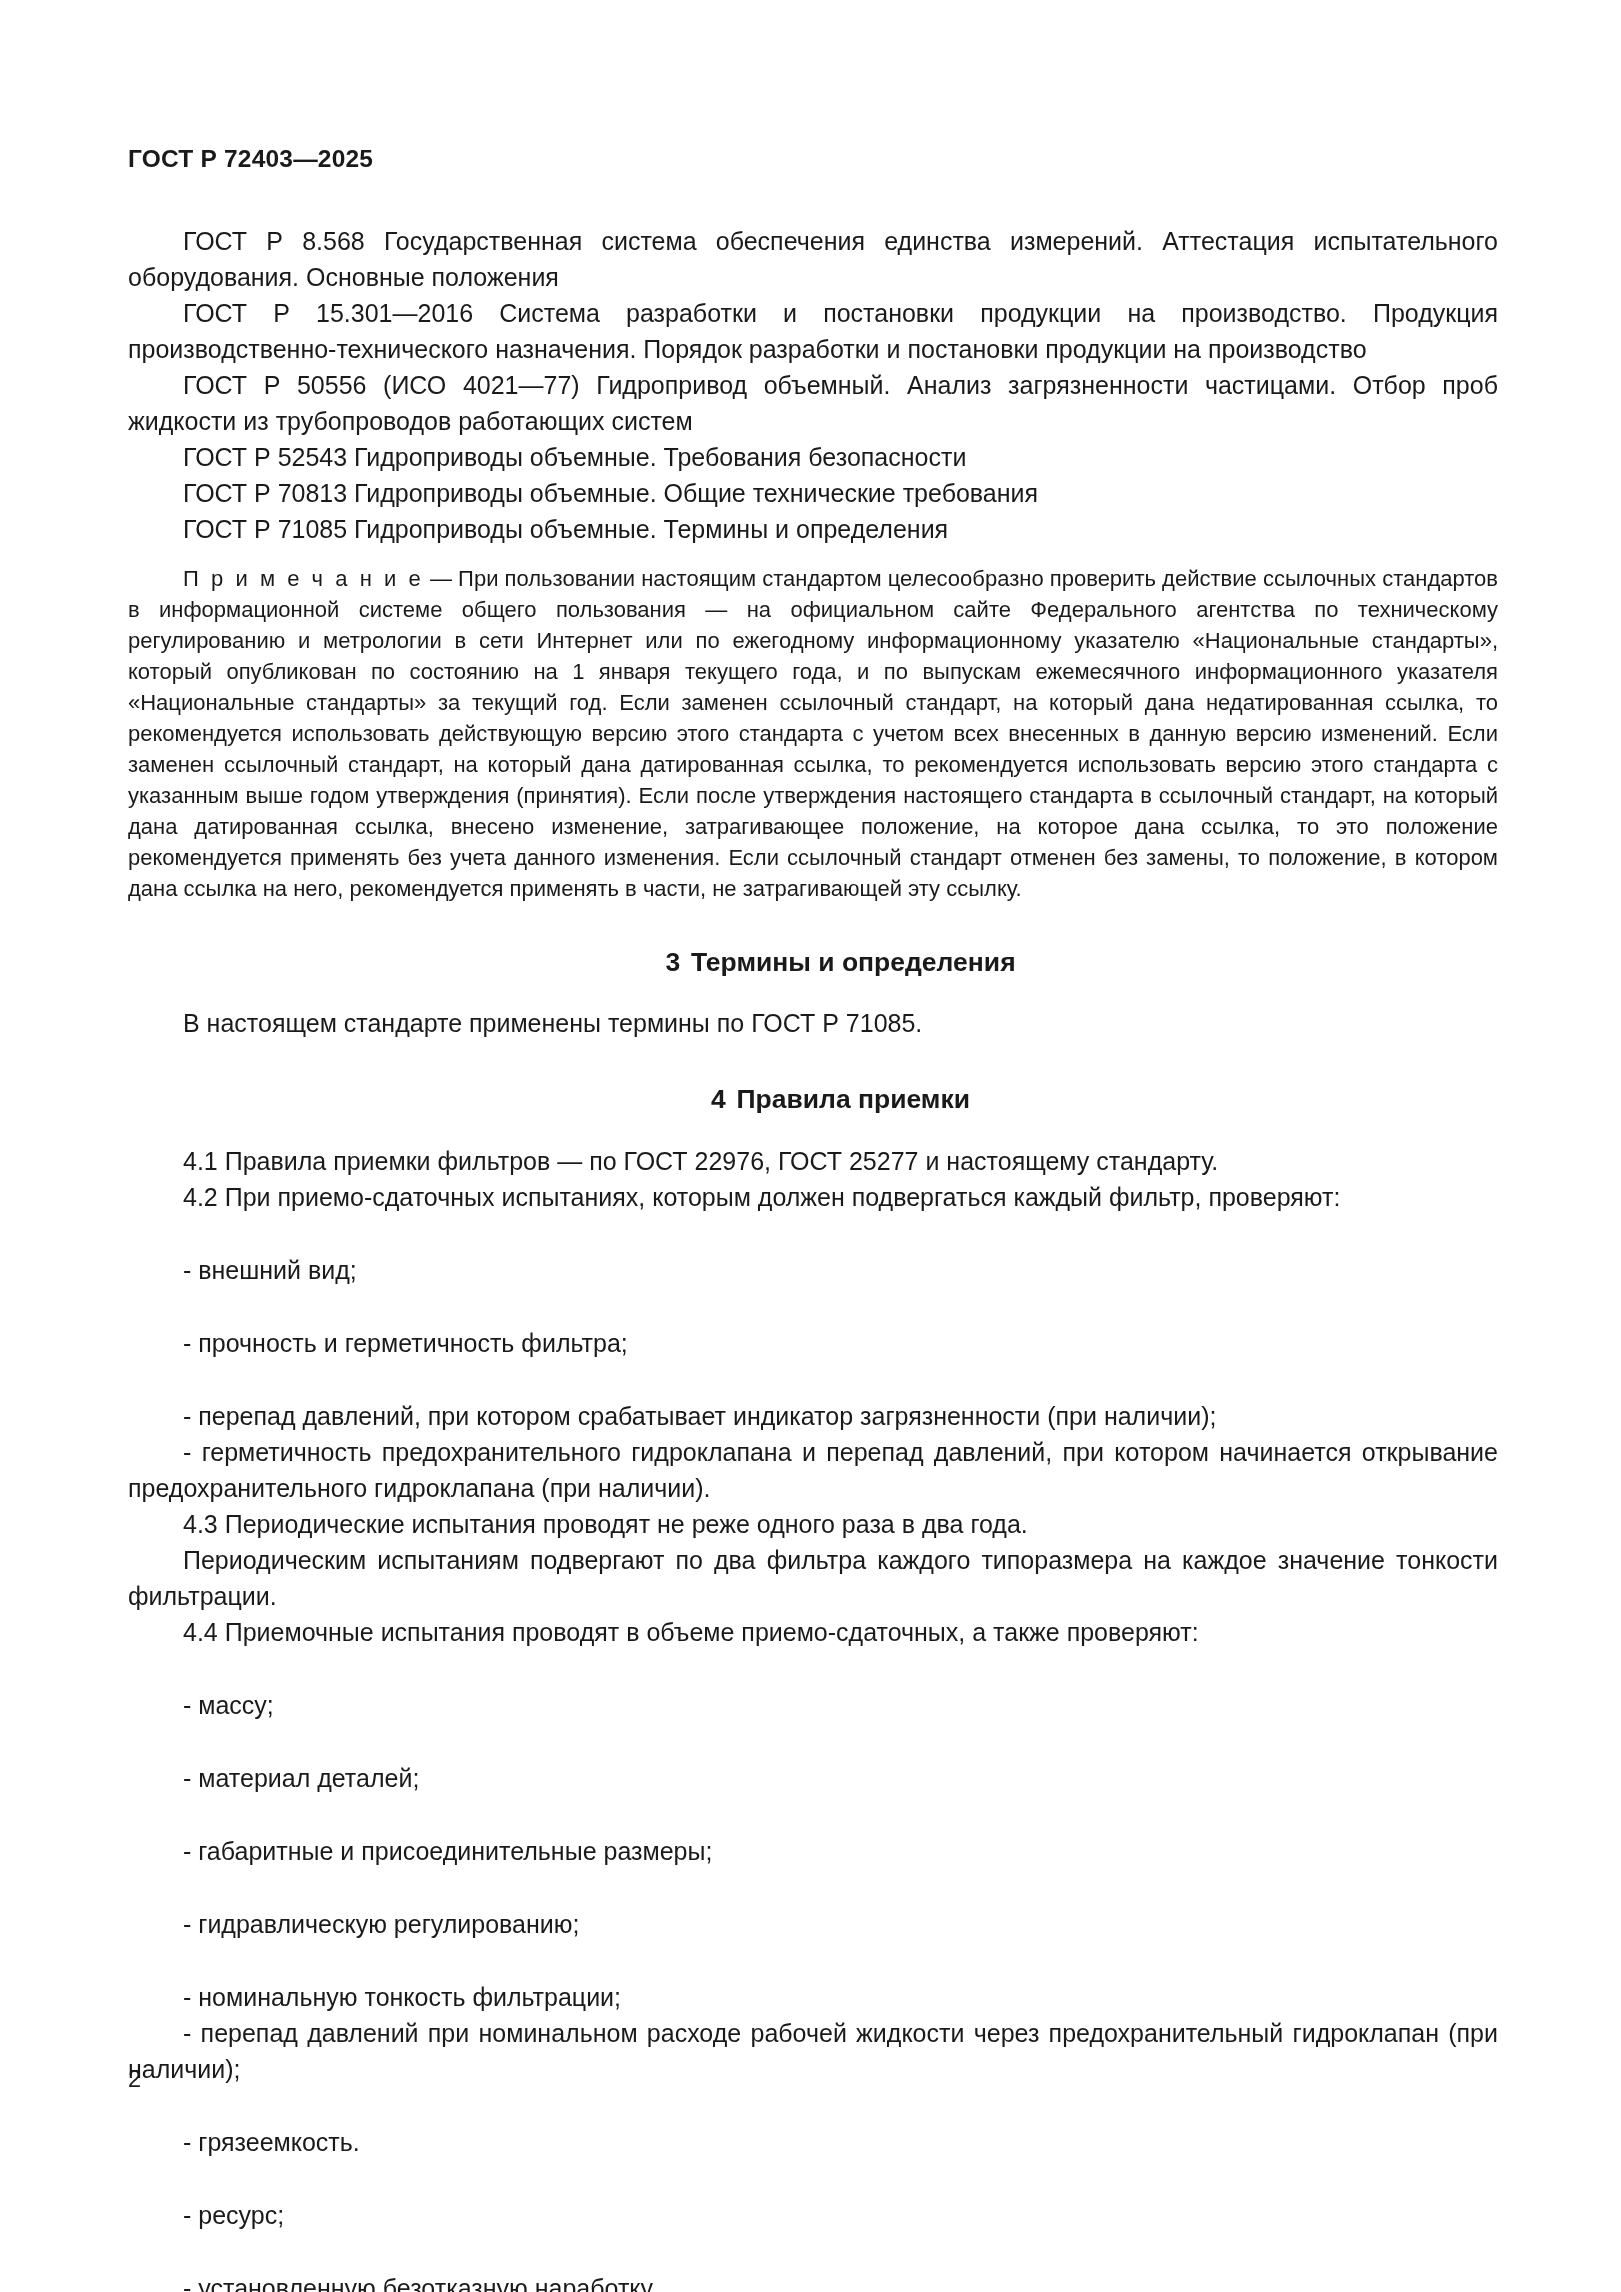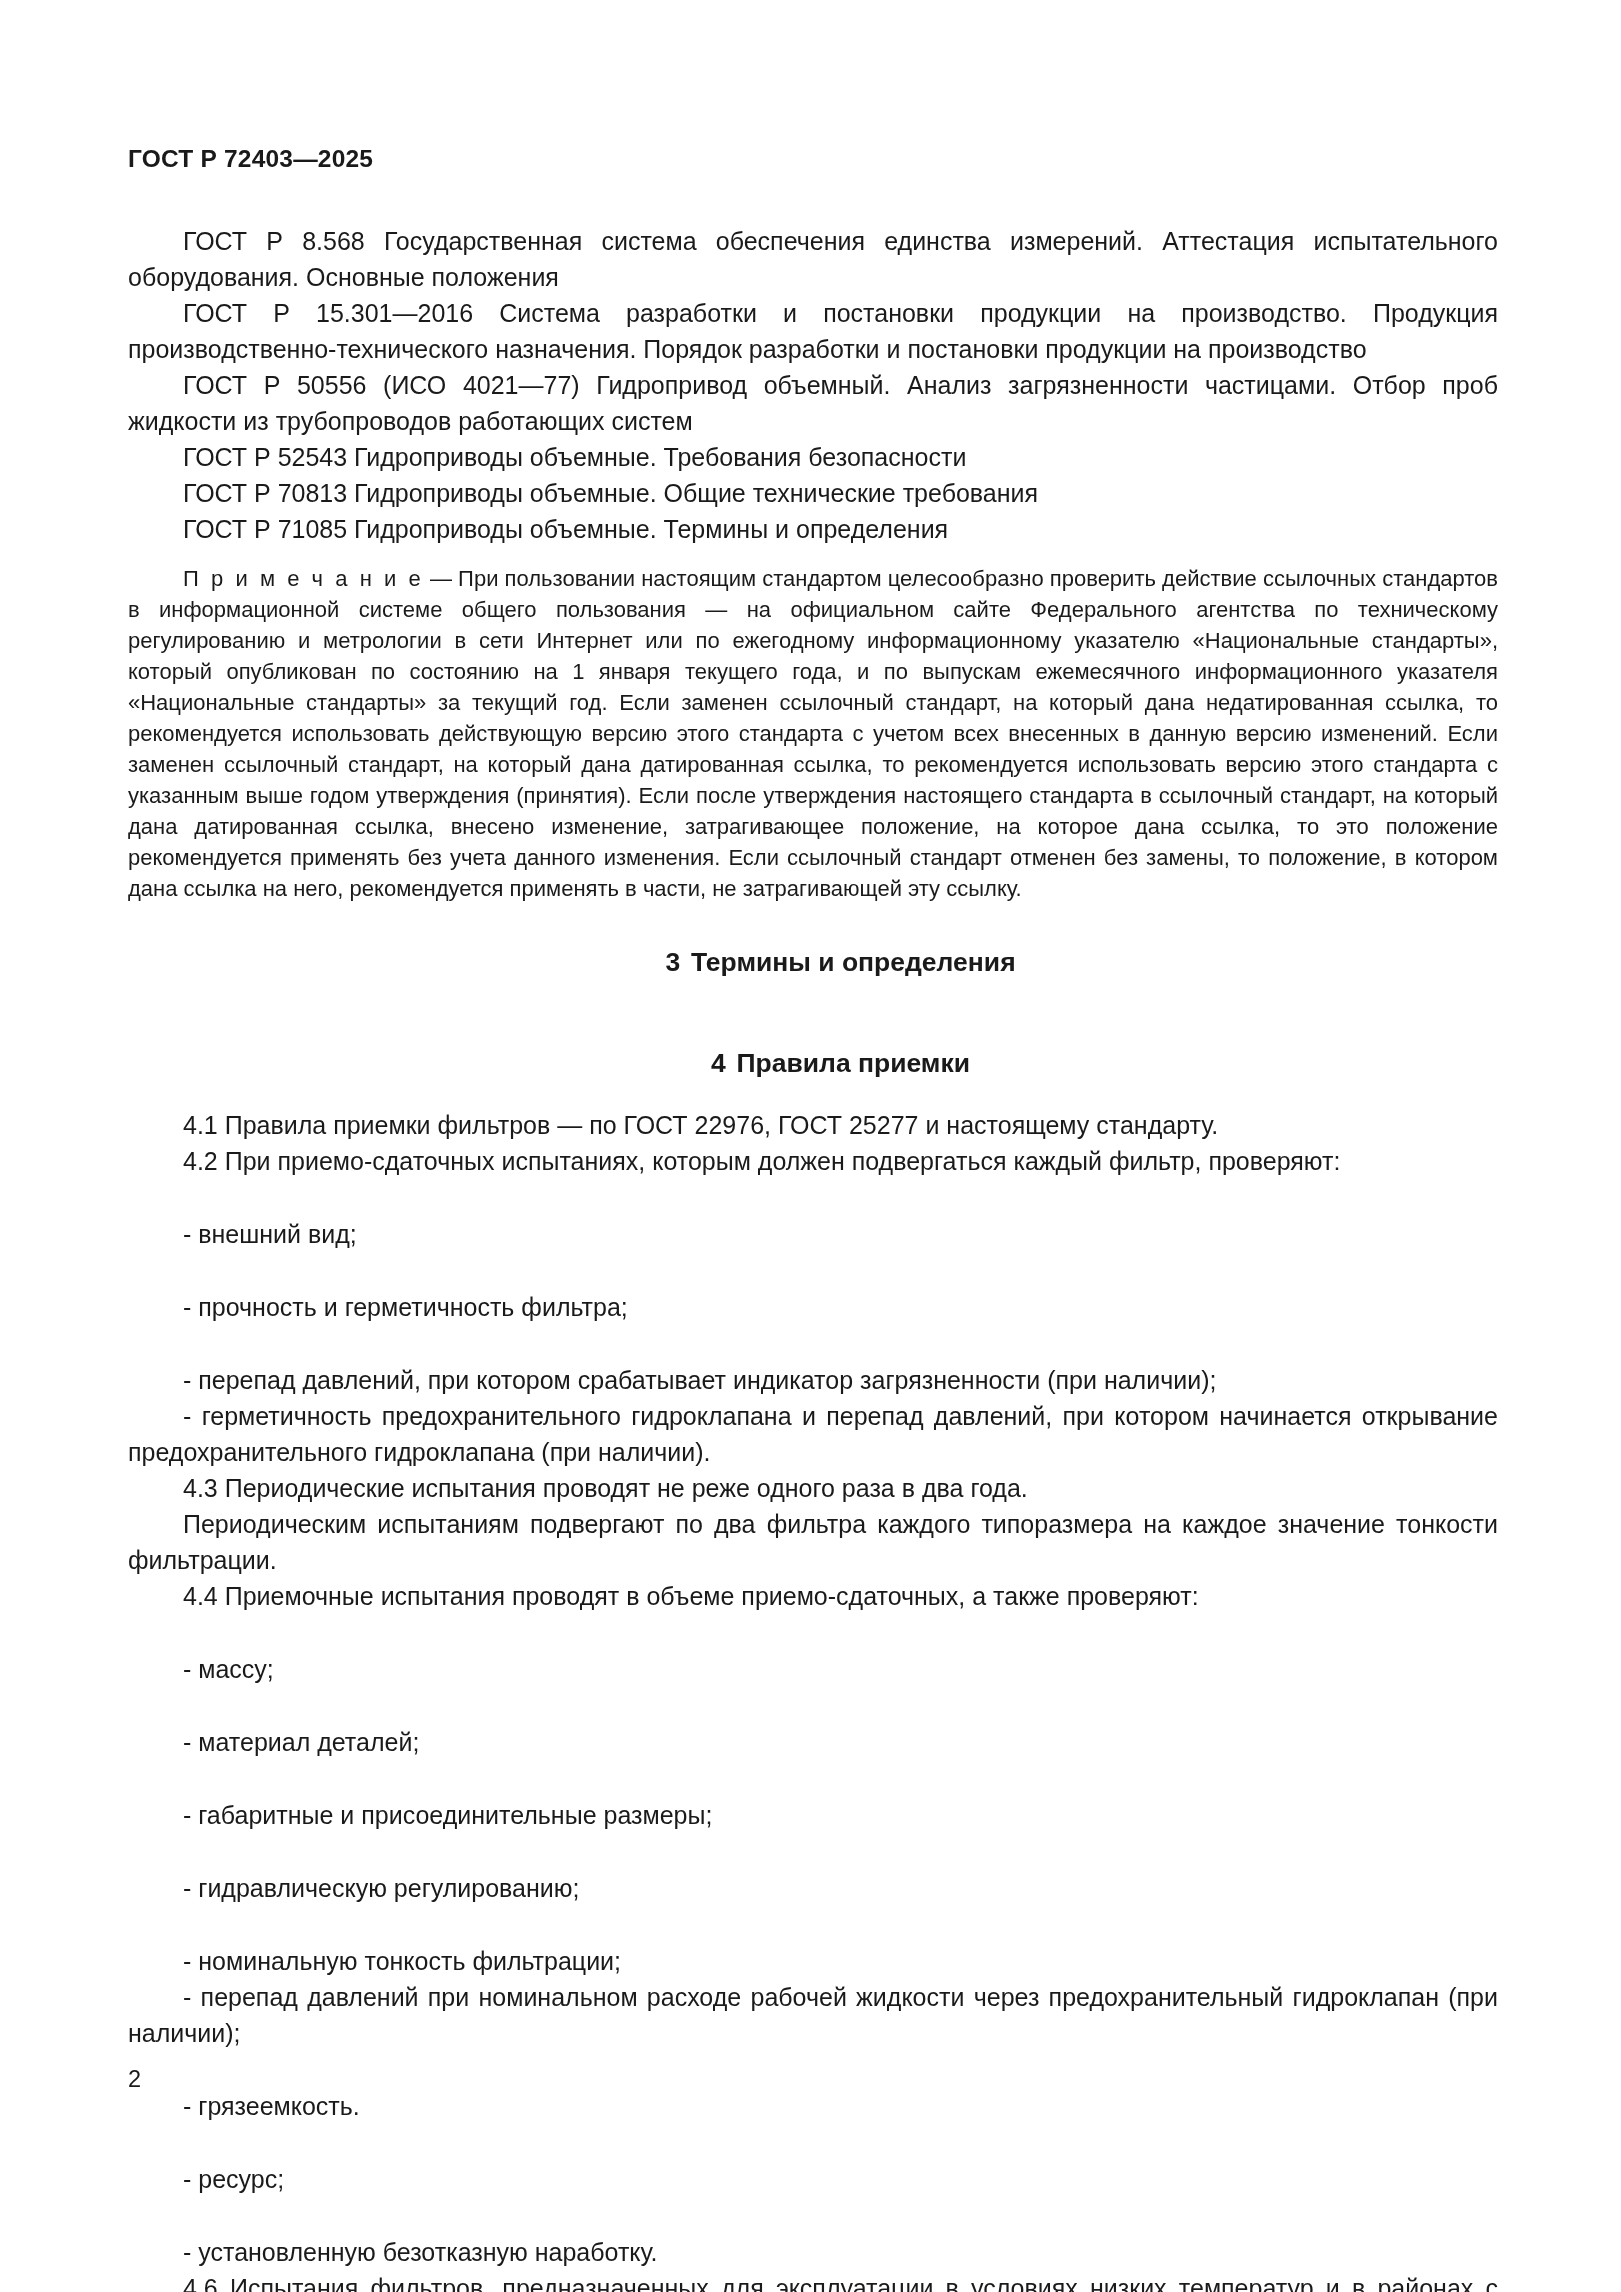--- a/index.html
+++ b/index.html
@@ -132,20 +132,21 @@
     <p class="ref">ГОСТ Р 71085 Гидроприводы объемные. Термины и определения</p>
 
     <div class="sp-note-top"></div>
 
     <p class="note"><span class="label">П р и м е ч а н и е</span><span> — </span><span>При пользовании настоящим стандартом целесообразно проверить действие ссылочных стандартов в информационной системе общего пользования — на официальном сайте Федерального агентства по техническому регулированию и метрологии в сети Интернет или по ежегодному информационному указателю «Национальные стандарты», который опубликован по состоянию на 1 января текущего года, и по выпускам ежемесячного информационного указателя «Национальные стандарты» за текущий год. Если заменен ссылочный стандарт, на который дана недатированная ссылка, то рекомендуется использовать действующую версию этого стандарта с учетом всех внесенных в данную версию изменений. Если заменен ссылочный стандарт, на который дана датированная ссылка, то рекомендуется использовать версию этого стандарта с указанным выше годом утверждения (принятия). Если после утверждения настоящего стандарта в ссылочный стандарт, на который дана датированная ссылка, внесено изменение, затрагивающее положение, на которое дана ссылка, то это положение рекомендуется применять без учета данного изменения. Если ссылочный стандарт отменен без замены, то положение, в котором дана ссылка на него, рекомендуется применять в части, не затрагивающей эту ссылку.</span></p>
 
     <div class="sp-h-before"></div>
 
     <h2 class="section"><span class="num">3</span><span>Термины и определения</span></h2>
     <div class="sp-h-after"></div>
+    <p class="para nojust">В настоящем стандарте применены термины по ГОСТ Р 71085.</p>
 
     <div class="sp-h-before"></div>
 
     <h2 class="section"><span class="num">4</span><span>Правила приемки</span></h2>
     <div class="sp-h-after"></div>
 
     <p class="para nojust">4.1  Правила приемки фильтров — по ГОСТ 22976, ГОСТ 25277 и настоящему стандарту.</p>
     <p class="para">4.2  При приемо-сдаточных испытаниях, которым должен подвергаться каждый фильтр, проверяют:</p>
 
     <p class="dash nowrapline">- внешний вид;</p>

